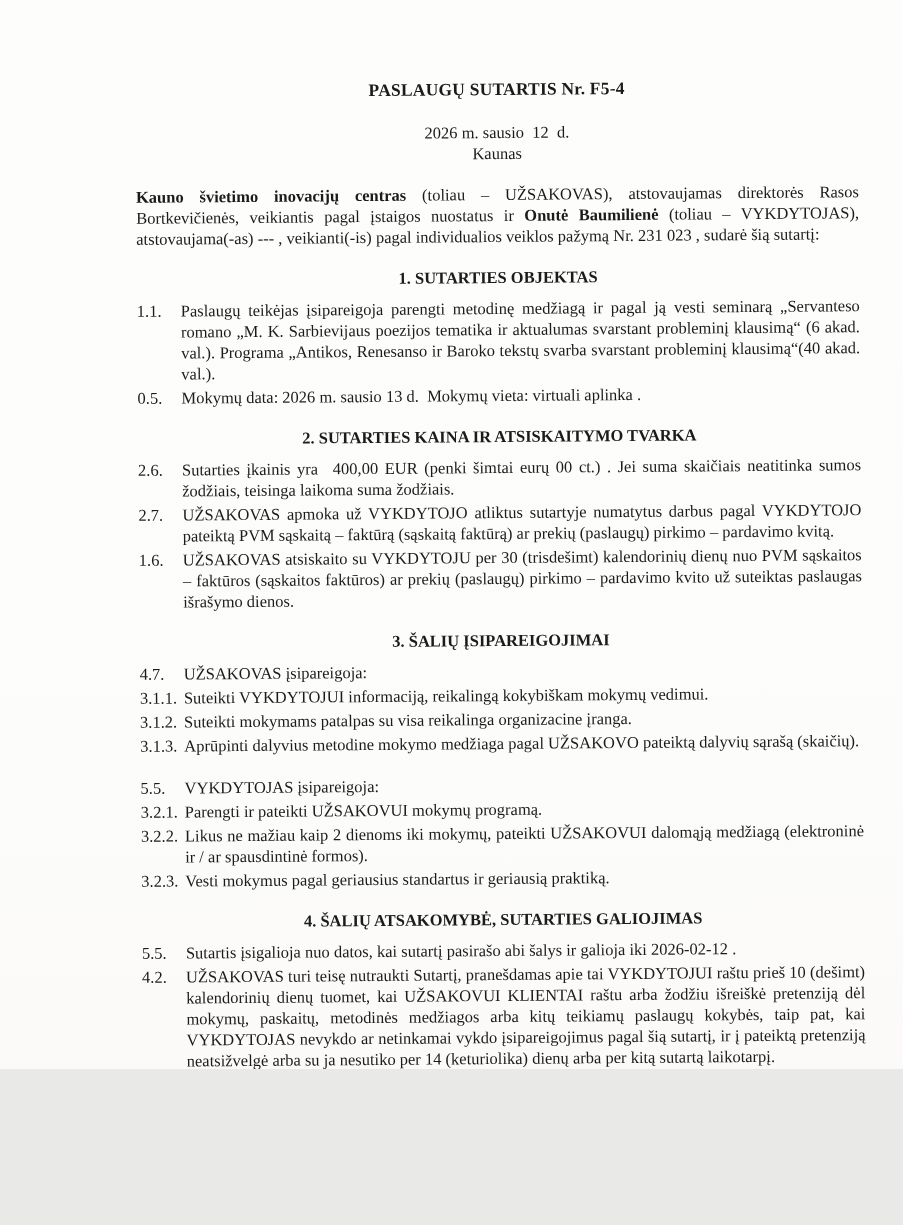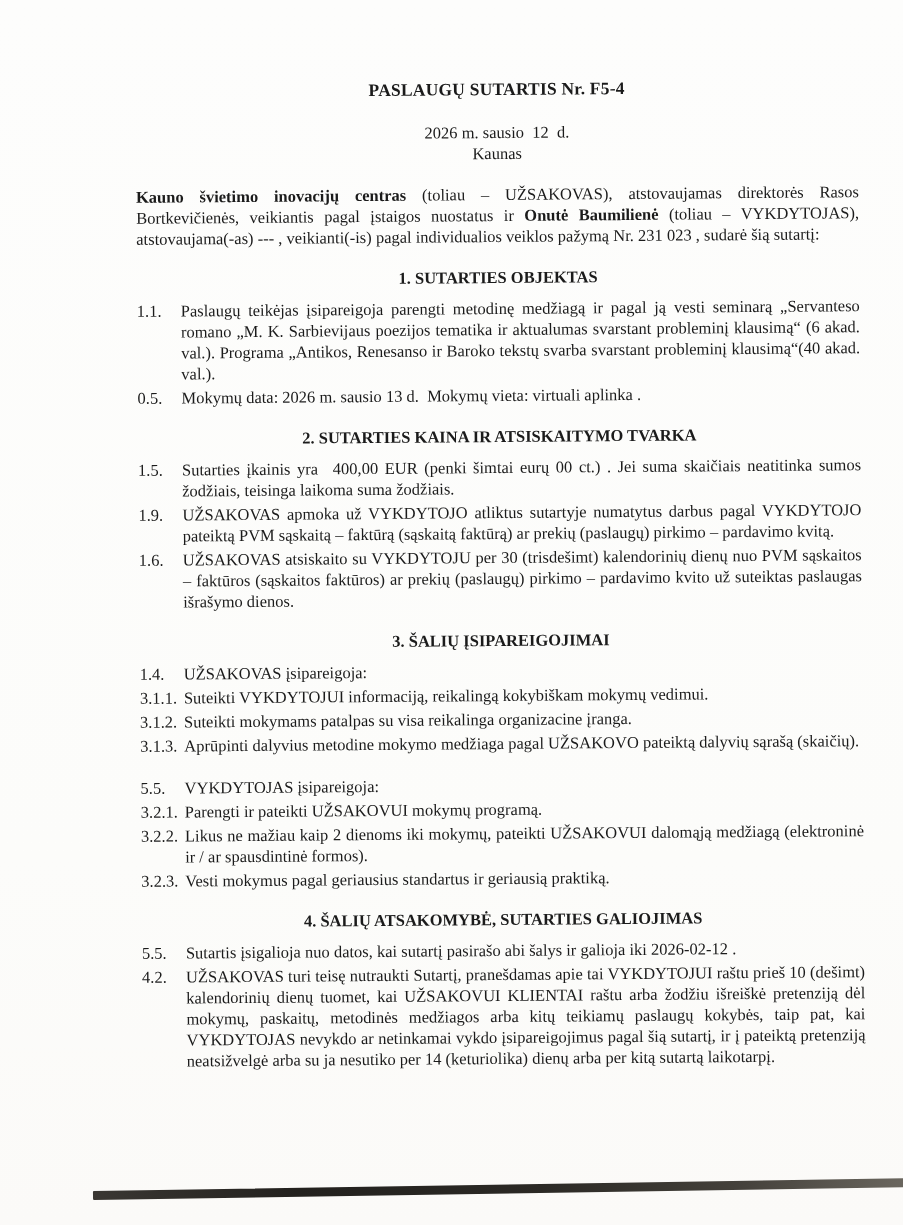--- a/index.html
+++ b/index.html
@@ -9,21 +9,21 @@
   }
   body {
     width: 903px;
     height: 1225px;
     overflow: hidden;
     font-family: "Liberation Serif", "DejaVu Serif", serif;
   }
   .scan {
     position: relative;
     width: 903px;
-    height: 1225px;
+    height: 1069px;
     background: linear-gradient(180deg, #fdfdfc 0%, #fcfcfa 70%, #fbfaf8 100%);
     overflow: hidden;
     color: #1b1b1b;
   }
   .doc {
     position: absolute;
     left: 135px;
     top: 78px;
     width: 723px;
     font-size: 16.5px;
@@ -89,26 +89,26 @@
     <div class="center pre">2026 m. sausio  12  d.</div>
     <div class="center">Kaunas</div>
 
     <p class="intro"><strong>Kauno švietimo inovacijų centras</strong><span> (toliau – UŽSAKOVAS), atstovaujamas direktorės Rasos Bortkevičienės, veikiantis pagal įstaigos nuostatus ir </span><strong>Onutė Baumilienė</strong><span> (toliau – VYKDYTOJAS), atstovaujama(-as) --- , veikianti(-is) pagal individualios veiklos pažymą Nr. 231 023 , sudarė šią sutartį:</span></p>
 
     <h2 class="sec">1. SUTARTIES OBJEKTAS</h2>
     <div class="clause"><span class="num">1.1.</span><span class="txt">Paslaugų teikėjas įsipareigoja parengti metodinę medžiagą ir pagal ją vesti seminarą „Servanteso romano „M. K. Sarbievijaus poezijos tematika ir aktualumas svarstant probleminį klausimą“ (6 akad. val.). Programa „Antikos, Renesanso ir Baroko tekstų svarba svarstant probleminį klausimą“(40 akad. val.).</span></div>
     <div class="clause"><span class="num">0.5.</span><span class="txt pre">Mokymų data: 2026 m. sausio 13 d.  Mokymų vieta: virtuali aplinka .</span></div>
 
     <h2 class="sec">2. SUTARTIES KAINA IR ATSISKAITYMO TVARKA</h2>
-    <div class="clause"><span class="num">1.5.</span><span class="txt">Sutarties įkainis yra  400,00 EUR (penki šimtai eurų 00 ct.) . Jei suma skaičiais neatitinka sumos žodžiais, teisinga laikoma suma žodžiais.</span></div>
-    <div class="clause"><span class="num">1.9.</span><span class="txt">UŽSAKOVAS apmoka už VYKDYTOJO atliktus sutartyje numatytus darbus pagal VYKDYTOJO pateiktą PVM sąskaitą – faktūrą (sąskaitą faktūrą) ar prekių (paslaugų) pirkimo – pardavimo kvitą.</span></div>
+    <div class="clause"><span class="num">2.6.</span><span class="txt">Sutarties įkainis yra  400,00 EUR (penki šimtai eurų 00 ct.) . Jei suma skaičiais neatitinka sumos žodžiais, teisinga laikoma suma žodžiais.</span></div>
+    <div class="clause"><span class="num">2.7.</span><span class="txt">UŽSAKOVAS apmoka už VYKDYTOJO atliktus sutartyje numatytus darbus pagal VYKDYTOJO pateiktą PVM sąskaitą – faktūrą (sąskaitą faktūrą) ar prekių (paslaugų) pirkimo – pardavimo kvitą.</span></div>
     <div class="clause"><span class="num">1.6.</span><span class="txt">UŽSAKOVAS atsiskaito su VYKDYTOJU per 30 (trisdešimt) kalendorinių dienų nuo PVM sąskaitos – faktūros (sąskaitos faktūros) ar prekių (paslaugų) pirkimo – pardavimo kvito už suteiktas paslaugas išrašymo dienos.</span></div>
 
     <h2 class="sec">3. ŠALIŲ ĮSIPAREIGOJIMAI</h2>
-    <div class="clause"><span class="num">1.4.</span><span class="txt">UŽSAKOVAS įsipareigoja:</span></div>
+    <div class="clause"><span class="num">4.7.</span><span class="txt">UŽSAKOVAS įsipareigoja:</span></div>
     <div class="clause"><span class="num">3.1.1.</span><span class="txt">Suteikti VYKDYTOJUI informaciją, reikalingą kokybiškam mokymų vedimui.</span></div>
     <div class="clause"><span class="num">3.1.2.</span><span class="txt">Suteikti mokymams patalpas su visa reikalinga organizacine įranga.</span></div>
     <div class="clause"><span class="num">3.1.3.</span><span class="txt">Aprūpinti dalyvius metodine mokymo medžiaga pagal UŽSAKOVO pateiktą dalyvių sąrašą (skaičių).</span></div>
     <div class="clause gap-top"><span class="num">5.5.</span><span class="txt">VYKDYTOJAS įsipareigoja:</span></div>
     <div class="clause"><span class="num">3.2.1.</span><span class="txt">Parengti ir pateikti UŽSAKOVUI mokymų programą.</span></div>
     <div class="clause"><span class="num">3.2.2.</span><span class="txt">Likus ne mažiau kaip 2 dienoms iki mokymų, pateikti UŽSAKOVUI dalomąją medžiagą (elektroninė ir / ar spausdintinė formos).</span></div>
     <div class="clause"><span class="num">3.2.3.</span><span class="txt">Vesti mokymus pagal geriausius standartus ir geriausią praktiką.</span></div>
 
     <h2 class="sec">4. ŠALIŲ ATSAKOMYBĖ, SUTARTIES GALIOJIMAS</h2>
     <div class="clause"><span class="num">5.5.</span><span class="txt">Sutartis įsigalioja nuo datos, kai sutartį pasirašo abi šalys ir galioja iki 2026-02-12 .</span></div>

